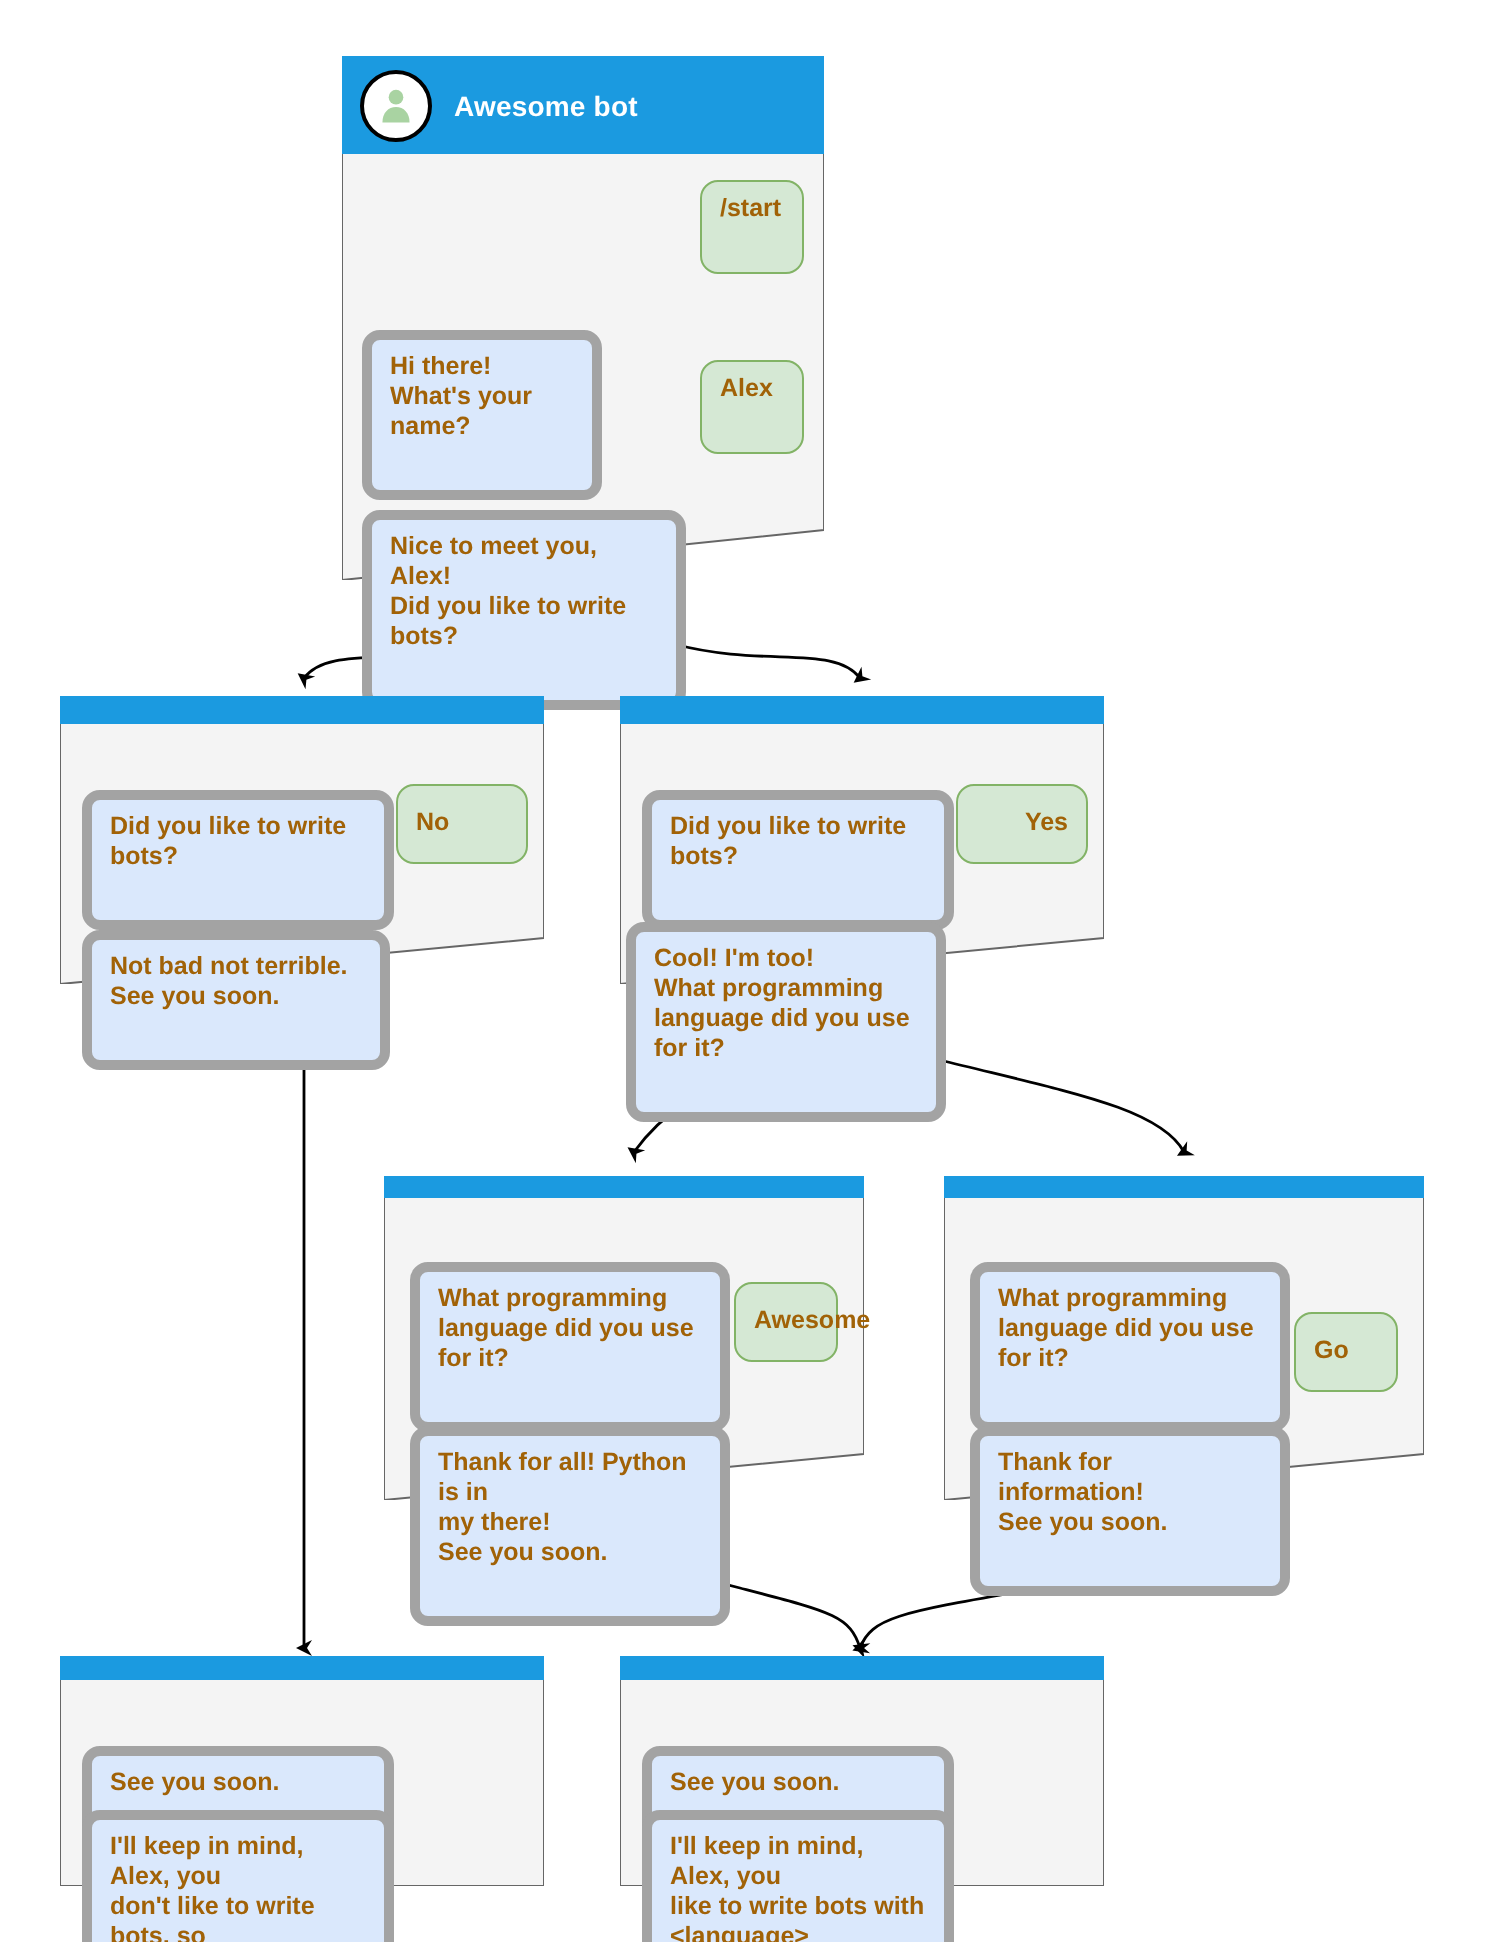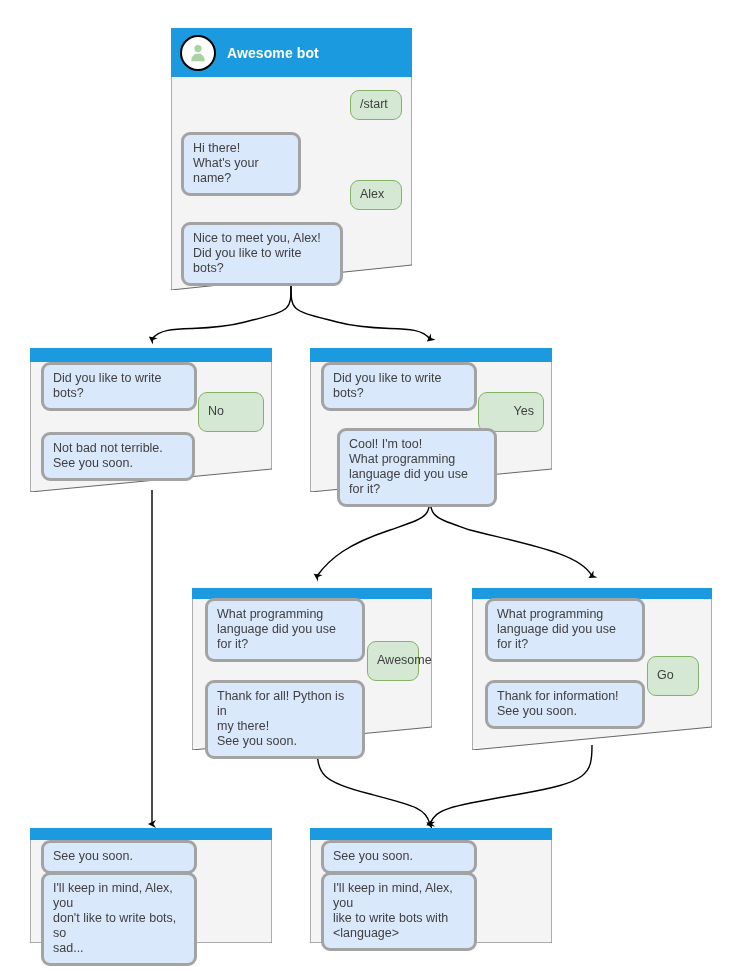--- a/index.html
+++ b/index.html
@@ -74,27 +74,29 @@
     margin-right: 11px;
     flex: 0 0 auto;
   }
   
   .bubble {
     position: absolute;
     box-sizing: border-box;
     border-radius: 9px;
     font-size: 12.5px;
     line-height: 15px;
-    color: #404040;
-    padding: 6px 9px 7px 9px;
+    color: #a16207;
+    padding: 6px 9px 24px 9px;
     white-space: pre-line;
+    font-weight: bold;
   }
   .bubble.bot {
     background: #dae8fc;
-    border: 3px solid #a3a3a3;
+    border: 5px solid #a3a3a3;
+    margin-top: 33px;
   }
   .bubble.user {
     background: #d5e8d4;
     border: 1px solid #82b366;
     text-align: left;
   }
 </style>
 </head>
 <body>
 
@@ -167,21 +169,21 @@
   <div class="node" style="left:310px; top:348px; width:242px; height:144px;">
     <svg class="node-shape" viewBox="0 0 242 144" preserveAspectRatio="none">
       <path d="M0,0 L242,0 L242,121 L0,144 Z" fill="#f4f4f4" stroke="#666666" stroke-width="1"></path>
       <path d="M0,0 L242,0 L242,14 L0,14 Z" fill="#1b9ae0"></path>
     </svg>
     <div class="node-inner">
       <div class="bubble bot" style="left:11px; top:14px; width:156px;">Did you like to write bots?</div>
 
       <div class="bubble user" style="left:168px; top:44px; width:66px; padding-top:11px; padding-bottom:12px;text-align:right;">Yes</div>
 
-      <div class="bubble bot" style="left:27px; top:80px; width:160px;">Cool! I'm too!
+      <div class="bubble bot" style="left:3px; top:80px; width:160px;">Cool! I'm too!
 What programming
 language did you use for it?</div>
     </div>
   </div>
 
   <div class="node" style="left:192px; top:588px; width:240px; height:162px;">
     <svg class="node-shape" viewBox="0 0 240 162" preserveAspectRatio="none">
       <path d="M0,0 L240,0 L240,139 L0,162 Z" fill="#f4f4f4" stroke="#666666" stroke-width="1"></path>
       <path d="M0,0 L240,0 L240,11 L0,11 Z" fill="#1b9ae0"></path>
     </svg>

